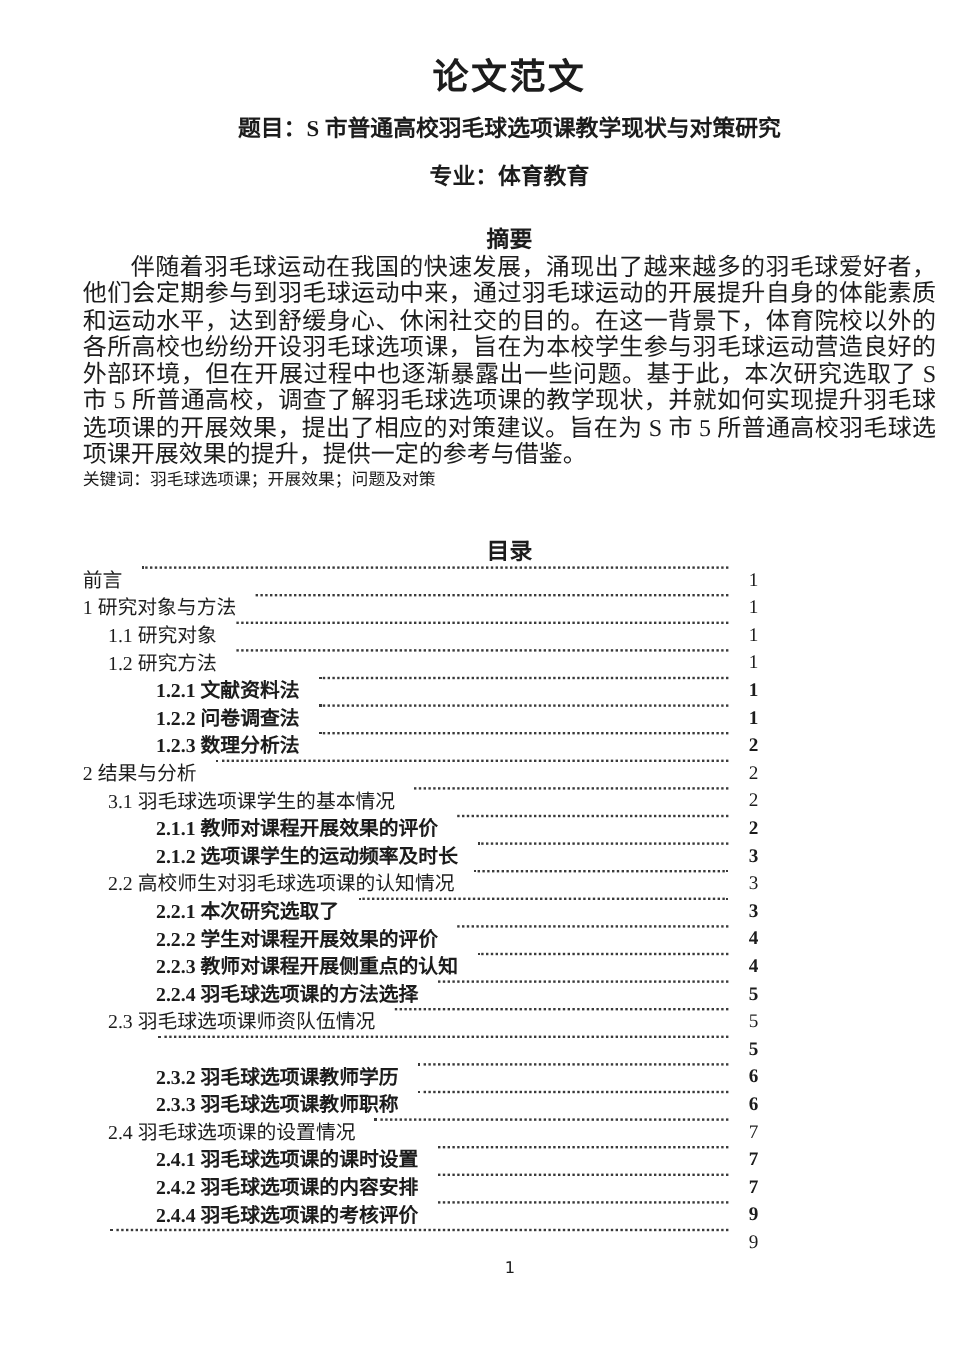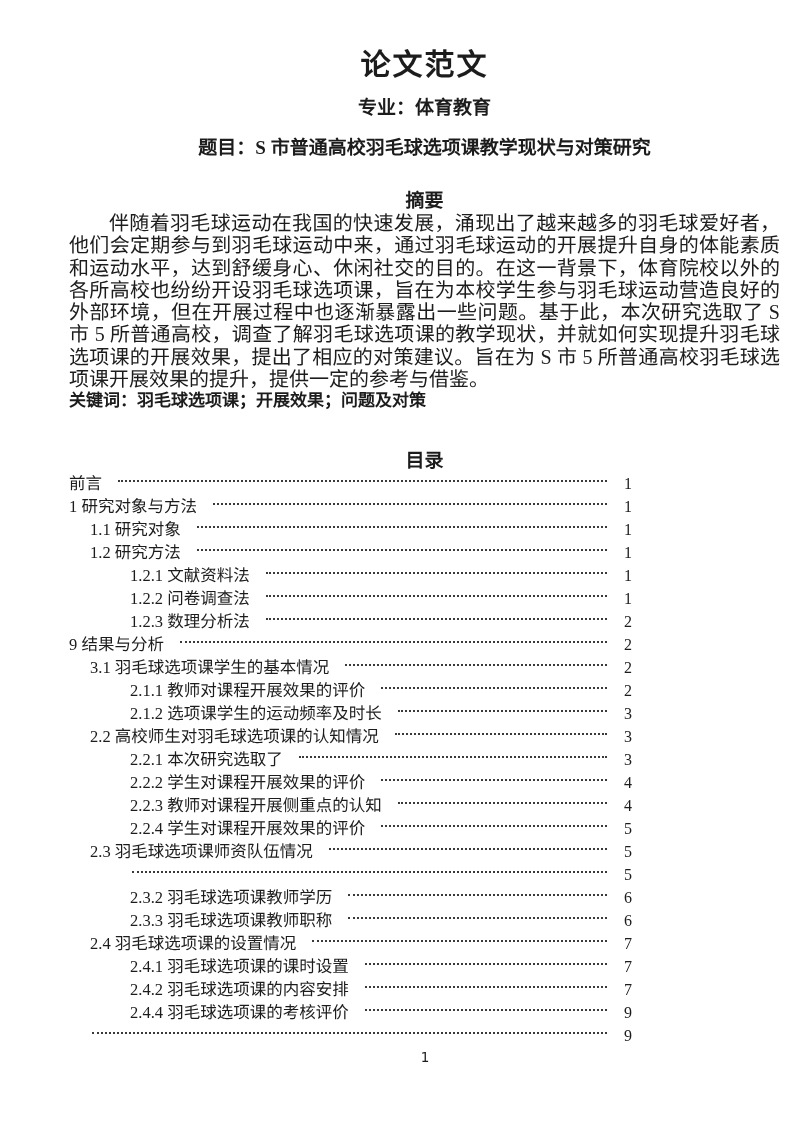--- a/index.html
+++ b/index.html
@@ -31,53 +31,53 @@
     font-size: 19px;
     font-weight: bold;
     line-height: 40px;
   }
   .section-heading {
     text-align: center;
     font-size: 19px;
     font-weight: bold;
     line-height: 22px;
   }
-  .abstract-heading { margin-top: 22px; }
+  .abstract-heading { margin-top: 22px; font-family: Liberation Mono, monospace; }
   .abstract-body {
     font-size: 20px;
     line-height: 22.3px;
     text-align: justify;
     text-indent: 2em;
   }
   .keywords-line {
-    font-size: 17px;
+    font-size: 14px;
     line-height: 22.3px;
-    font-weight: bold;
+    font-weight: normal;
     text-align: left;
   }
   .toc-heading {
     margin-top: 36px;
     line-height: 23px;
   }
   .toc-list {
     margin-top: 0;
     width: 563px;
   }
   .toc-row {
     display: flex;
-    align-items: center;
+    align-items: flex-start;
     height: 23px;
     font-size: 16.5px;
     line-height: 23px;
     white-space: nowrap;
     gap: 14px;
   }
   .toc-row.level-0 { padding-left: 0; }
   .toc-row.level-1 { padding-left: 21px; }
-  .toc-row.level-2 { padding-left: 61px; }
+  .toc-row.level-2 { padding-left: 61px; font-weight: bold; }
   .toc-label { flex: 0 0 auto; }
   .toc-leader {
     flex: 1 1 auto;
     border-bottom: 2px dotted #3a3a3a;
     margin: 0 3px 5px 2px;
     min-width: 12px;
   }
   .toc-page { flex: 0 0 auto; font-size: 16px; }
   .footer-pagenum {
     position: absolute;
@@ -90,22 +90,22 @@
   }
 </style>
 </head>
 <body>
 
 <div class="page">
 
   <h1 class="doc-title">论文范文</h1>
 
   <div class="subtitles">
+    <div class="subtitle-line">题目：S 市普通高校羽毛球选项课教学现状与对策研究</div>
     <div class="subtitle-line">专业：体育教育</div>
-    <div class="subtitle-line">题目：S 市普通高校羽毛球选项课教学现状与对策研究</div>
   </div>
 
   <h2 class="section-heading abstract-heading">摘要</h2>
 
   <p class="abstract-body">伴随着羽毛球运动在我国的快速发展，涌现出了越来越多的羽毛球爱好者，他们会定期参与到羽毛球运动中来，通过羽毛球运动的开展提升自身的体能素质和运动水平，达到舒缓身心、休闲社交的目的。在这一背景下，体育院校以外的各所高校也纷纷开设羽毛球选项课，旨在为本校学生参与羽毛球运动营造良好的外部环境，但在开展过程中也逐渐暴露出一些问题。基于此，本次研究选取了 S 市 5 所普通高校，调查了解羽毛球选项课的教学现状，并就如何实现提升羽毛球选项课的开展效果，提出了相应的对策建议。旨在为 S 市 5 所普通高校羽毛球选项课开展效果的提升，提供一定的参考与借鉴。</p>
 
   <p class="keywords-line">关键词：羽毛球选项课；开展效果；问题及对策</p>
 
   <h2 class="section-heading toc-heading">目录</h2>
 
@@ -139,21 +139,21 @@
     <span class="toc-label">1.2.2 问卷调查法</span>
     <span class="toc-leader"></span>
     <span class="toc-page">1</span>
   </div>
       <div class="toc-row level-2">
     <span class="toc-label">1.2.3 数理分析法</span>
     <span class="toc-leader"></span>
     <span class="toc-page">2</span>
   </div>
       <div class="toc-row level-0">
-    <span class="toc-label">9 结果与分析</span>
+    <span class="toc-label">2 结果与分析</span>
     <span class="toc-leader"></span>
     <span class="toc-page">2</span>
   </div>
       <div class="toc-row level-1">
     <span class="toc-label">3.1 羽毛球选项课学生的基本情况</span>
     <span class="toc-leader"></span>
     <span class="toc-page">2</span>
   </div>
       <div class="toc-row level-2">
     <span class="toc-label">2.1.1 教师对课程开展效果的评价</span>
@@ -179,21 +179,21 @@
     <span class="toc-label">2.2.2 学生对课程开展效果的评价</span>
     <span class="toc-leader"></span>
     <span class="toc-page">4</span>
   </div>
       <div class="toc-row level-2">
     <span class="toc-label">2.2.3 教师对课程开展侧重点的认知</span>
     <span class="toc-leader"></span>
     <span class="toc-page">4</span>
   </div>
       <div class="toc-row level-2">
-    <span class="toc-label">2.2.4 学生对课程开展效果的评价</span>
+    <span class="toc-label">2.2.4 羽毛球选项课的方法选择</span>
     <span class="toc-leader"></span>
     <span class="toc-page">5</span>
   </div>
       <div class="toc-row level-1">
     <span class="toc-label">2.3 羽毛球选项课师资队伍情况</span>
     <span class="toc-leader"></span>
     <span class="toc-page">5</span>
   </div>
       <div class="toc-row level-2">
     <span class="toc-leader"></span>

